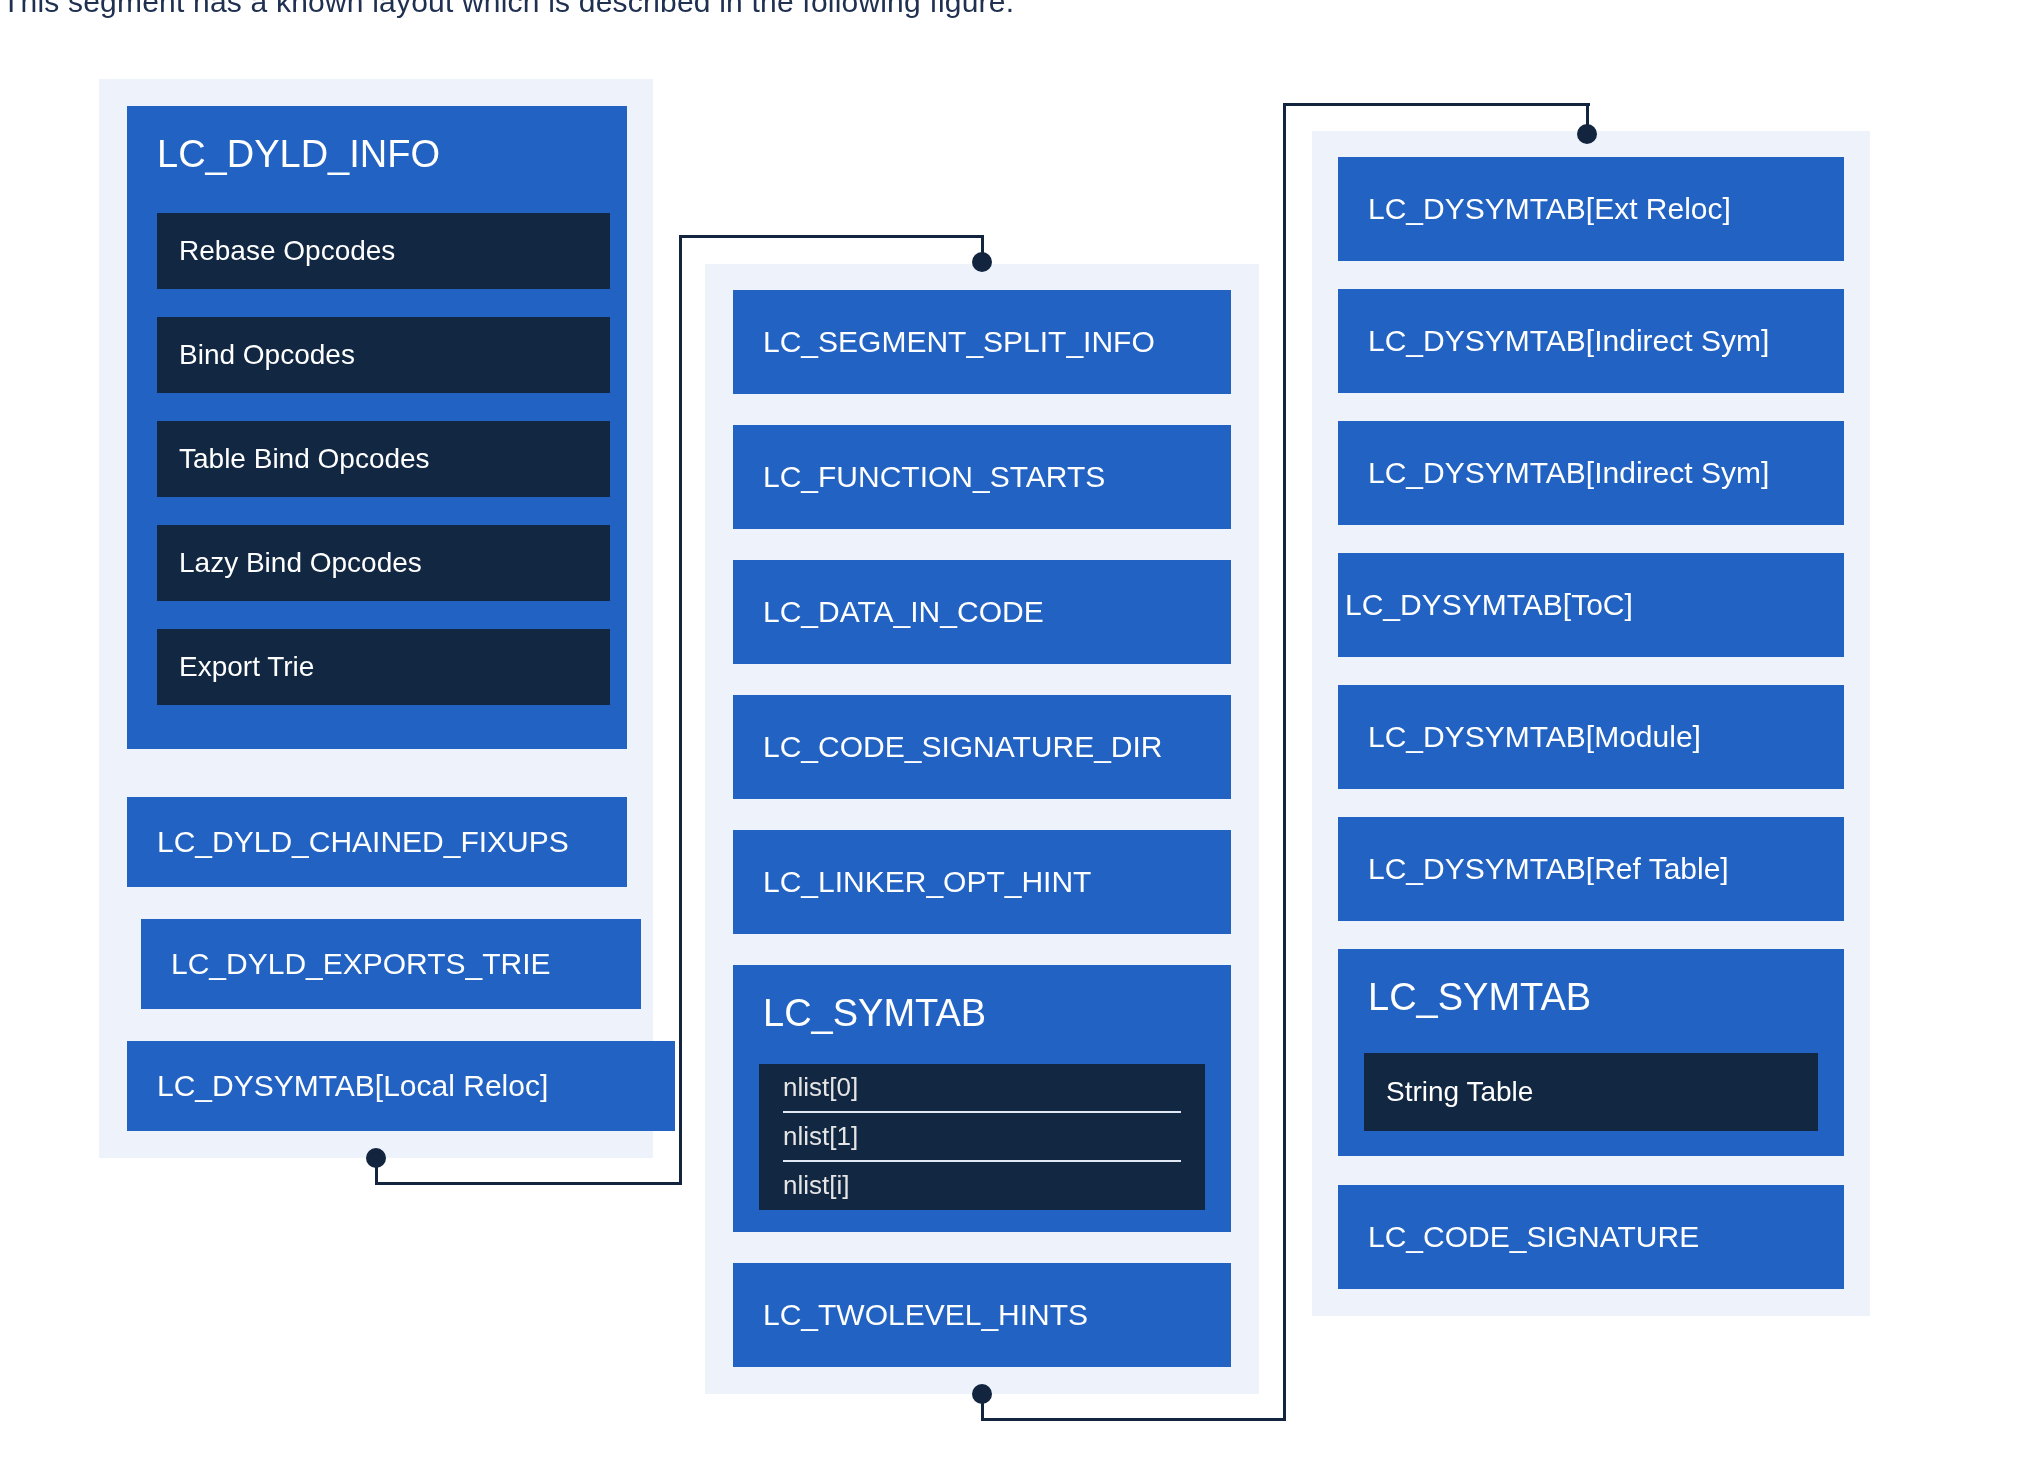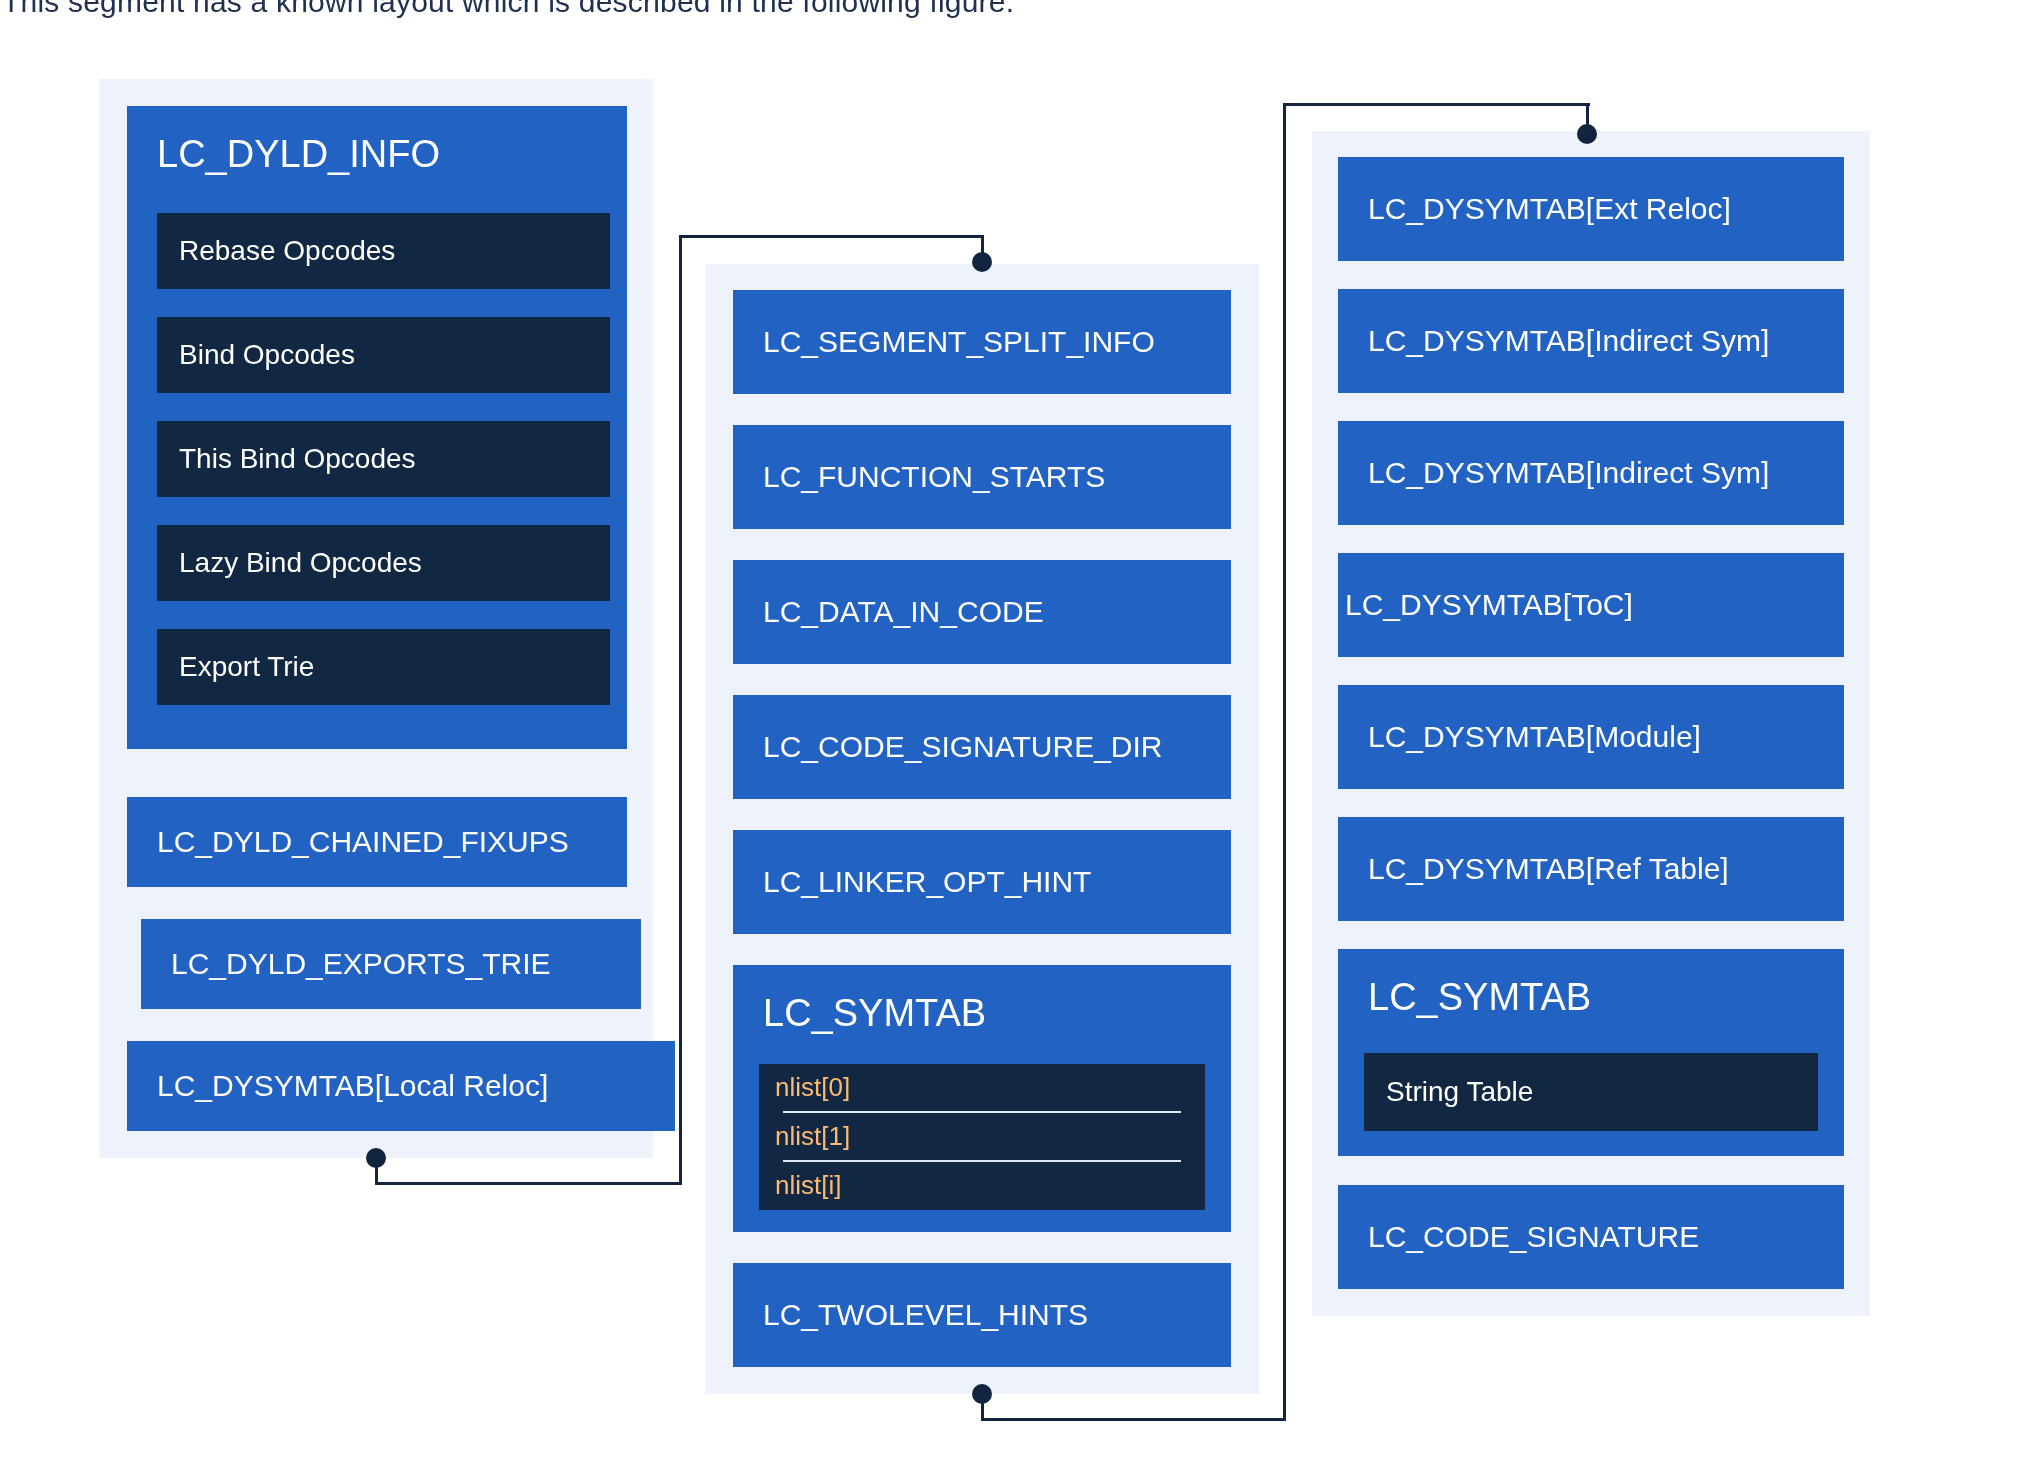--- a/index.html
+++ b/index.html
@@ -47,21 +47,21 @@
     box-sizing: border-box;
     padding-left: 22px;
   }
   .ntable {
     position: absolute;
     background: #122742;
     box-sizing: border-box;
   }
   .nrow {
     height: 47px; display: flex; align-items: center;
-    padding-left: 16px; font-size: 26px; color: #fdba74;
+    padding-left: 24px; font-size: 26px; color: #e5e5e5;
   }
   .nsep { height: 2px; background: #dfe8f4; margin: 0 24px; }
   .cline { position: absolute; background: #12243e; z-index: 5; }
   .cdot  { position: absolute; width: 20px; height: 20px; border-radius: 50%; background: #12243e; z-index: 6; }
 </style>
 </head>
 <body>
 
 <div class="intro">This segment has a known layout which is described in the following figure.</div>
 
@@ -70,21 +70,21 @@
   <div class="bigbox" style="left:28px; top:27px; width:500px; height:643px;">
     <div class="boxtitle">LC_DYLD_INFO</div>
 
     <div class="darkbox" style="left:30px; top:107px; width:453px; height:76px;">
       <span>Rebase Opcodes</span>
     </div>
     <div class="darkbox" style="left:30px; top:211px; width:453px; height:76px;">
       <span>Bind Opcodes</span>
     </div>
     <div class="darkbox" style="left:30px; top:315px; width:453px; height:76px;">
-      <span>This Bind Opcodes</span>
+      <span>Table Bind Opcodes</span>
     </div>
     <div class="darkbox" style="left:30px; top:419px; width:453px; height:76px;">
       <span>Lazy Bind Opcodes</span>
     </div>
     <div class="darkbox" style="left:30px; top:523px; width:453px; height:76px;">
       <span>Export Trie</span>
     </div>
   </div>
 
   <div class="lcbox" style="left:28px; top:718px; width:500px; height:90px;">

